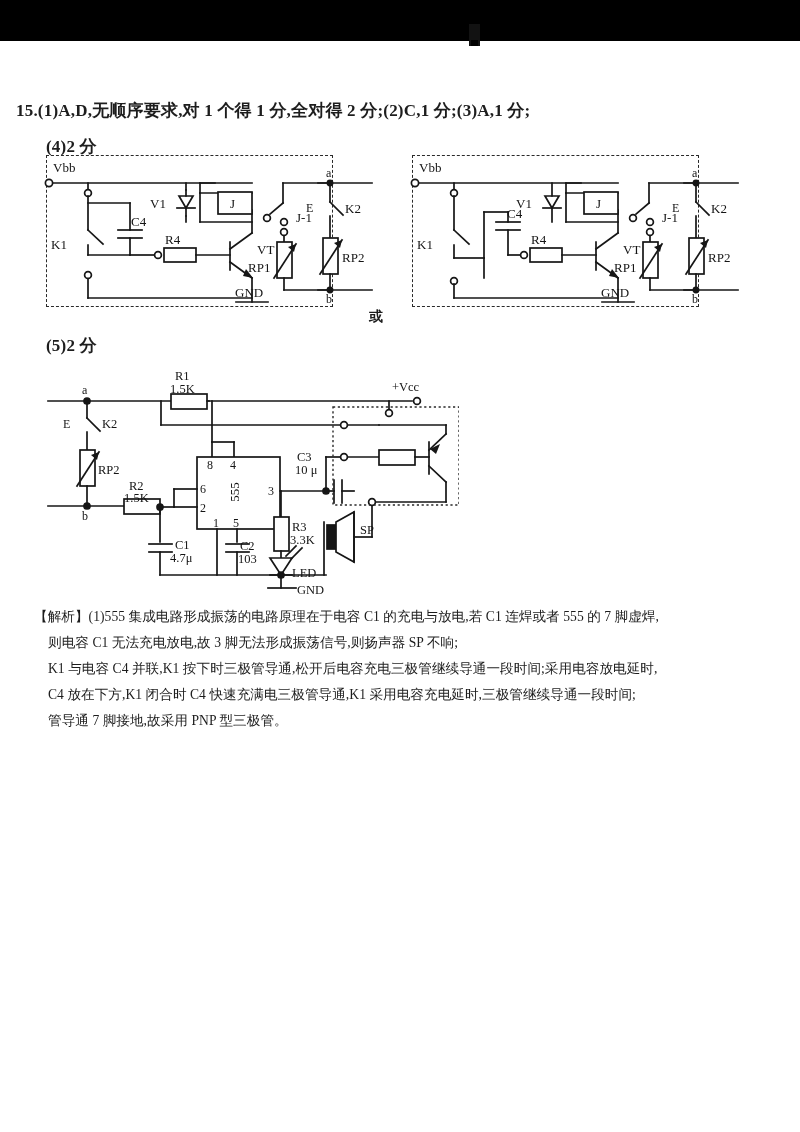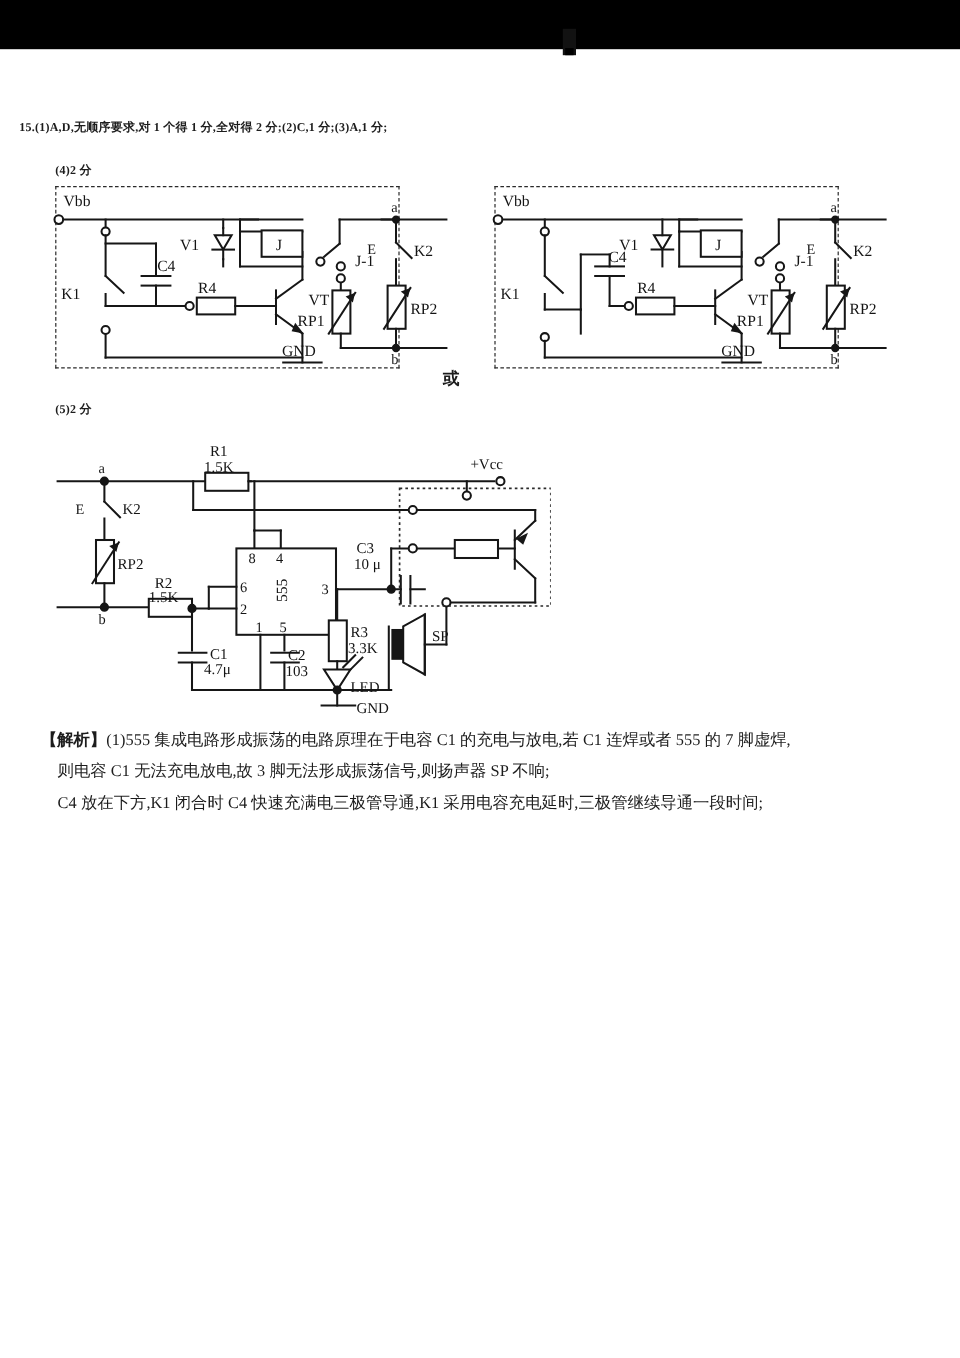--- a/index.html
+++ b/index.html
@@ -29,21 +29,21 @@
   }
   #top-band-mark::after {
     content: ""; position: absolute;
     left: 2px; top: 16px; width: 7px; height: 6px;
     background: #000;
   }
 
   
   .line {
     position: absolute;
-    font-size: 10px;
+    font-size: 17px;
     line-height: 1.15;
     letter-spacing: 0.2px;
     white-space: nowrap;
     color: #1d1d1d;
   }
   .bold { font-weight: bold; }
 
   
   #q15-line   { left: 16px;  top: 101px; }
   #part4-line { left: 46px;  top: 137px; }
@@ -78,21 +78,21 @@
   }
   .exp-line {
     font-size: 13.6px;
     line-height: 26.1px;
     height: 26.1px;
     white-space: nowrap;
     color: #1c1c1c;
     letter-spacing: 0.05px;
   }
   .exp-line.indent { padding-left: 14px; }
-  .exp-tag { font-weight: bold; }
+  .exp-tag { font-weight: normal; }
 </style>
 </head>
 <body>
 
 <div id="top-band">
   <div id="top-band-mark"></div>
 </div>
 
 <div class="line bold" id="q15-line">
   <span>15.</span><span>(1)A,D,无顺序要求,对 1 个得 1 分,全对得 2 分;(2)C,1 分;(3)A,1 分;</span>
@@ -423,14 +423,16 @@
     <text x="258" y="215">LED</text>
     <text x="326" y="172">SP</text>
     <text x="263" y="232">GND</text>
   </g>
 </svg>
 
 <div id="explanation">
 
 <div class="exp-line"><span class="exp-tag">【解析】</span><span>(1)555 集成电路形成振荡的电路原理在于电容 C1 的充电与放电,若 C1 连焊或者 555 的 7 脚虚焊,</span></div>
     <div class="exp-line indent"><span>则电容 C1 无法充电放电,故 3 脚无法形成振荡信号,则扬声器 SP 不响;</span></div>
+    <div class="exp-line indent"><span>K1 与电容 C4 并联,K1 按下时三极管导通,松开后电容充电三极管继续导通一段时间;采用电容放电延时,</span></div>
     <div class="exp-line indent"><span>C4 放在下方,K1 闭合时 C4 快速充满电三极管导通,K1 采用电容充电延时,三极管继续导通一段时间;</span></div>
+    <div class="exp-line indent"><span>管导通 7 脚接地,故采用 PNP 型三极管。</span></div>
   </div>
 
 </body></html>

